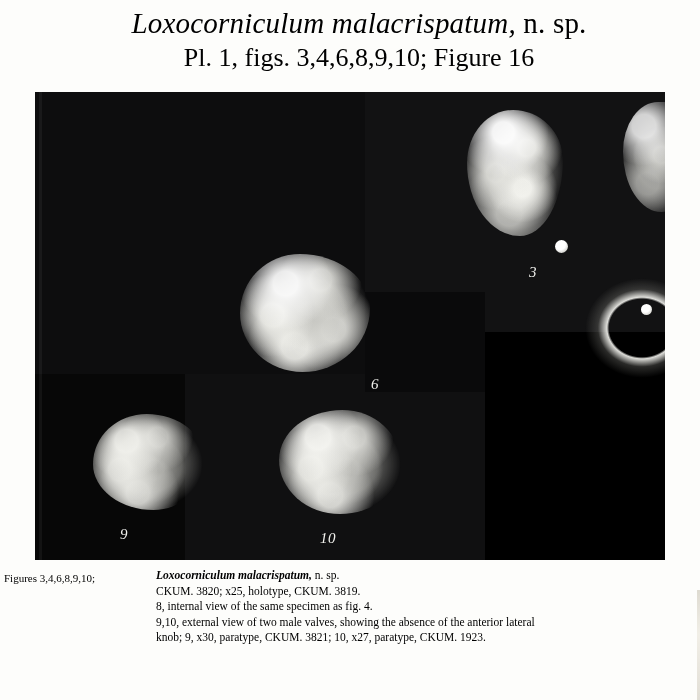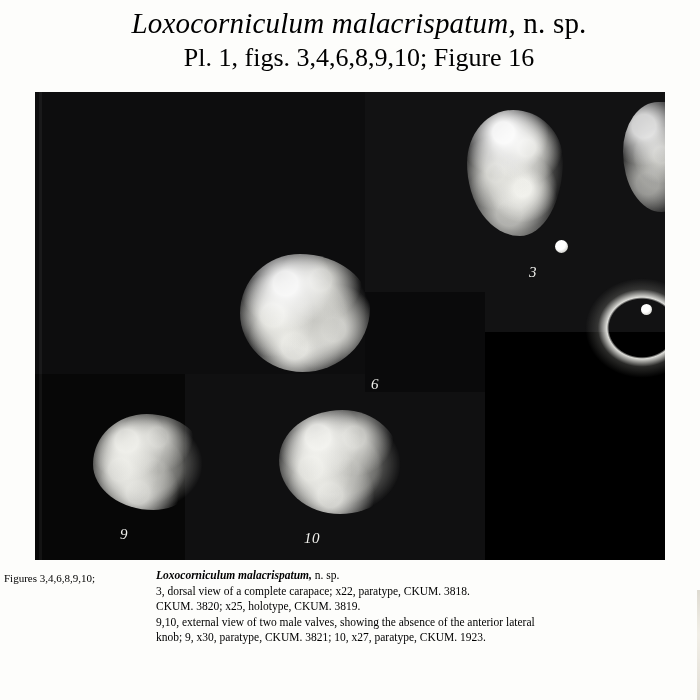--- a/index.html
+++ b/index.html
@@ -167,21 +167,21 @@
     position: absolute;
     color: #f2f2ee;
     font-family: "Liberation Serif", serif;
     font-size: 15px;
     font-style: italic;
     letter-spacing: 0.5px;
   }
   .fn-3  { left: 494px; top: 172px; }
   .fn-6  { left: 336px; top: 284px; }
   .fn-9  { left: 85px;  top: 434px; }
-  .fn-10 { left: 269px; top: 438px; }
+  .fn-10 { left: 285px; top: 438px; }
 
   
   .caption {
     position: absolute;
     left: 0;
     top: 568px;
     width: 700px;
     font-size: 11.5px;
     line-height: 15.5px;
   }
@@ -263,21 +263,21 @@
     <div class="fig-num fn-9">9</div>
     <div class="fig-num fn-10">10</div>
   </div>
 
   <div class="caption">
     <div class="caption-lead">Figures  3,4,6,8,9,10;</div>
     <div class="caption-body">
       <div class="caption-species">
         <span>Loxocorniculum malacrispatum,</span><span class="nsp"> n. sp.</span>
       </div>
-      <div class="caption-line">3, dorsal view of a complete carapace; x22, paratype, CKUM. 3818.</div>
       <div class="caption-line indent-cont">CKUM. 3820; x25, holotype, CKUM. 3819.</div>
+      <div class="caption-line">8, internal view of the same specimen as fig. 4.</div>
       <div class="caption-line">9,10, external view of two male valves, showing the absence of the anterior lateral</div>
       <div class="caption-line indent-cont">knob; 9, x30, paratype, CKUM. 3821; 10, x27, paratype, CKUM. 1923.</div>
     </div>
   </div>
 
   <div class="edge-mark"></div>
 </div>
 
 </body></html>

